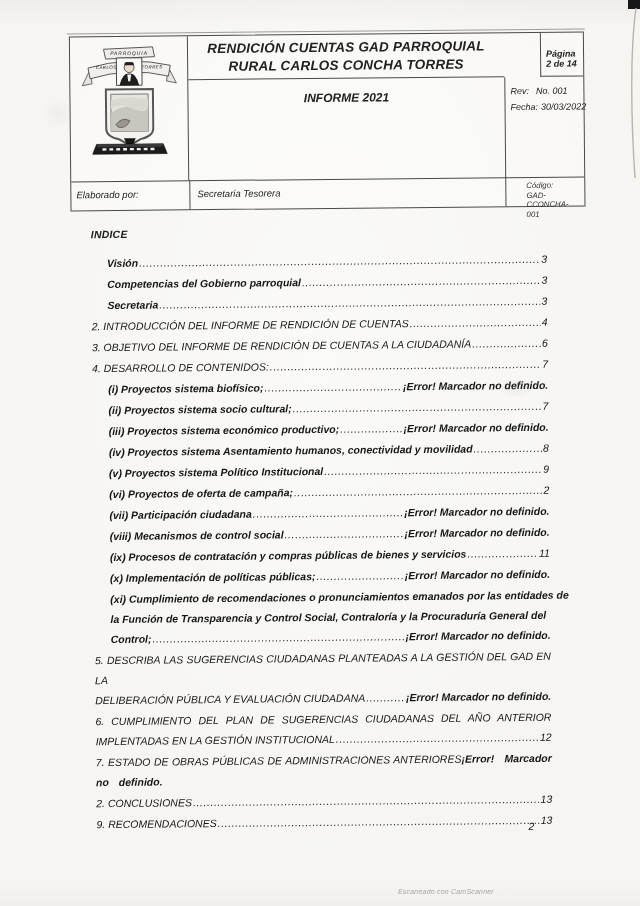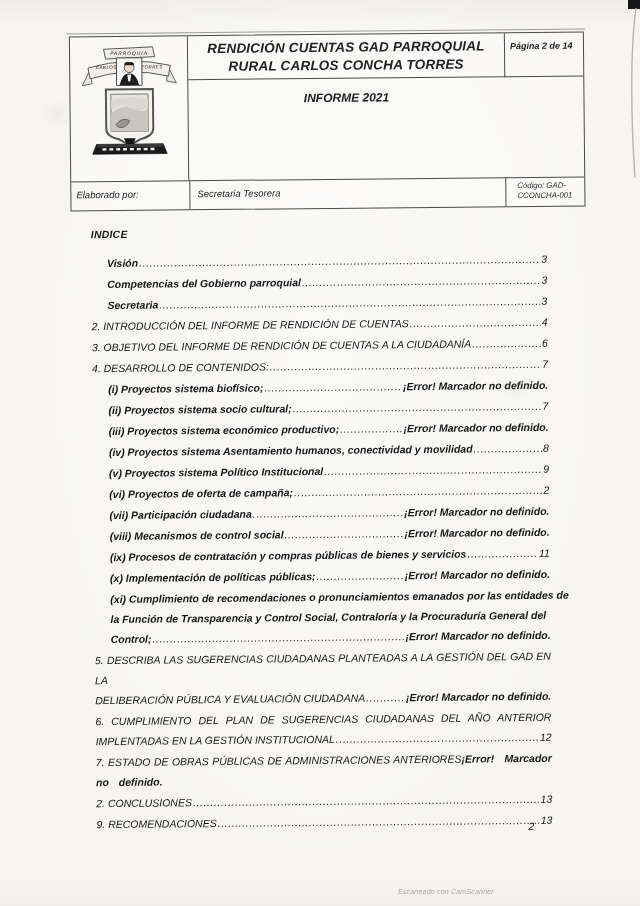--- a/index.html
+++ b/index.html
@@ -31,34 +31,34 @@
     content:"";position:absolute;left:-3px;right:-2px;top:-4px;
     border-top:1.2px solid rgba(70,70,70,.5);
   }
   .cell{box-sizing:border-box;}
   .cell-logo{grid-column:1;grid-row:1/3;border-right:1.4px solid #4a4a4a;
     display:flex;align-items:center;justify-content:center;}
   .cell-title{grid-column:2;grid-row:1;border-bottom:1.4px solid #4a4a4a;
     display:flex;flex-direction:column;align-items:center;justify-content:center;
     font-size:13.5px;font-weight:600;letter-spacing:.2px;line-height:1.3;color:#222;text-align:center;}
   .cell-pagina{grid-column:3;grid-row:1;border-left:1.4px solid #4a4a4a;border-bottom:1.4px solid #4a4a4a;
-    font-size:9px;font-weight:700;padding:8px 5px;color:#222;}
+    font-size:9px;font-weight:700;padding:16px 5px;color:#222;margin-left:36px;}
   .cell-informe{grid-column:2;grid-row:2;display:flex;justify-content:center;
     padding-top:12px;font-size:12px;font-weight:600;color:#222;}
   .cell-rev{grid-column:3;grid-row:2;border-left:1.4px solid #4a4a4a;
     font-size:9px;padding:9px 5px;color:#222;}
   .cell-rev .rw{margin-bottom:6px;white-space:nowrap;}
   .cell-rev .val{margin-left:7px;}
   .cell-rev .val2{margin-left:3px;}
   .cell-elab-l{grid-column:1;grid-row:3;border-top:1.4px solid #4a4a4a;
     font-size:9.5px;padding:7px 5px;}
   .cell-elab-v{grid-column:2;grid-row:3;border-top:1.4px solid #4a4a4a;border-left:1.4px solid #4a4a4a;
     font-size:9.5px;padding:7px 7px;}
   .cell-codigo{grid-column:3;grid-row:3;border-top:1.4px solid #4a4a4a;border-left:1.4px solid #4a4a4a;
-    font-size:7.8px;padding:3px 11px;line-height:1.25;color:#333;}
+    font-size:7.8px;padding:3px 20px;line-height:1.25;color:#333;}
 
   
   .toc{position:absolute;left:92px;top:226px;width:456px;}
   .toc-heading{font-size:10.5px;font-weight:700;margin:0 0 13px 0;letter-spacing:.2px;}
   .toc-entry{margin:0 0 1px 0;font-size:10.5px;line-height:20px;color:#161616;}
   .toc-entry.lvl1{margin-left:16px;font-weight:600;}
   .toc-line{white-space:nowrap;}
   .toc-line.just{white-space:normal;text-align:justify;text-align-last:justify;}
   .toc-lastline{display:flex;align-items:baseline;}
   .toc-label{flex:0 0 auto;max-width:100%;}
@@ -139,20 +139,28 @@
 
       <div class="cell cell-title">
         <div>RENDICIÓN CUENTAS GAD PARROQUIAL</div>
         <div>RURAL CARLOS CONCHA TORRES</div>
       </div>
 
       <div class="cell cell-pagina">Página 2 de 14</div>
 
       <div class="cell cell-informe">INFORME 2021</div>
 
+      <div class="cell cell-rev">
+        <div class="rw">
+          <span>Rev:</span><span class="val">No. 001</span>
+        </div>
+        <div class="rw">
+          <span>Fecha:</span><span class="val2">30/03/2022</span>
+        </div>
+      </div>
 
       <div class="cell cell-elab-l">Elaborado por:</div>
       <div class="cell cell-elab-v">Secretaria Tesorera</div>
       <div class="cell cell-codigo">Código: GAD-CCONCHA-001</div>
     </div>
 
     <div class="toc">
       <div class="toc-heading">INDICE</div>
       <div>
           <div class="toc-entry lvl1">

